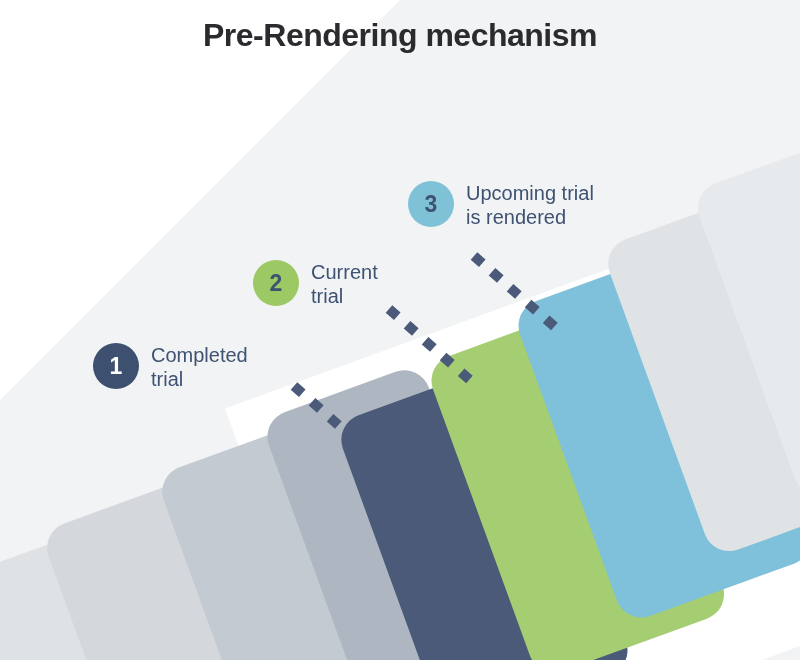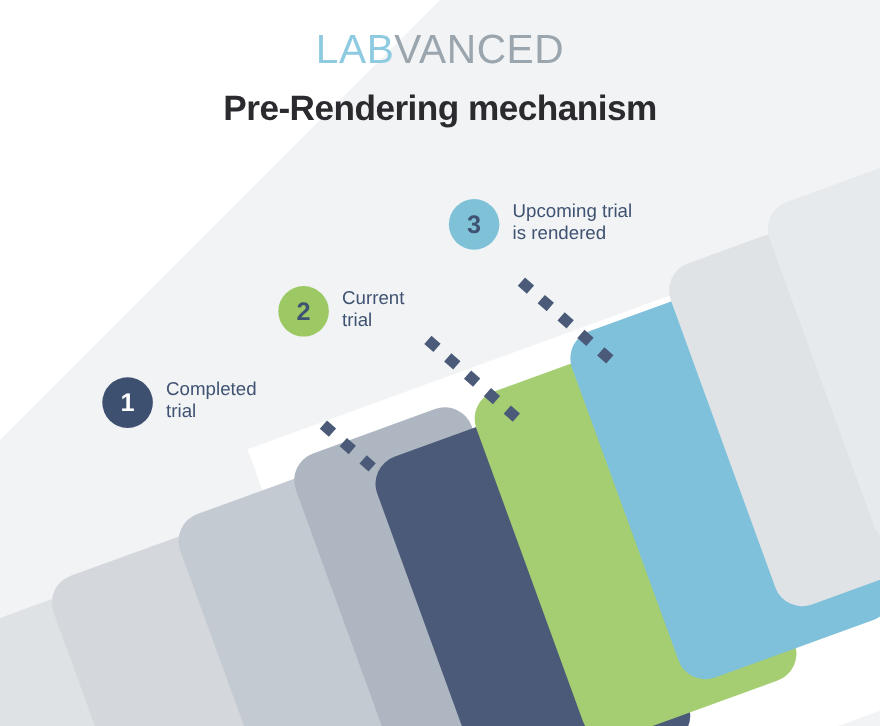--- a/index.html
+++ b/index.html
@@ -101,21 +101,21 @@
     border-radius: 50%;
     display: flex;
     align-items: center;
     justify-content: center;
     font-size: 23px;
     font-weight: bold;
     flex: 0 0 auto;
   }
   .step-label {
     margin-left: 12px;
-    font-size: 17px;
+    font-size: 20px;
     line-height: 1.18;
     color: #3f5272;
     white-space: pre-line;
     padding-top: 1px;
   }
 </style>
 </head>
 <body>
 
 <div id="stage">
@@ -142,21 +142,20 @@
         </svg></div>
       <div class="dash-line" style="left: 385px; top: 305px; width: 90px; height: 80px;"><svg width="90" height="80" viewBox="0 0 90 80">
           <line x1="4" y1="4" x2="86" y2="76" stroke="#4a5a78" stroke-width="10" stroke-linecap="butt" stroke-dasharray="11 13"></line>
         </svg></div>
       <div class="dash-line" style="left: 470px; top: 252px; width: 90px; height: 80px;"><svg width="90" height="80" viewBox="0 0 90 80">
           <line x1="4" y1="4" x2="86" y2="76" stroke="#4a5a78" stroke-width="10" stroke-linecap="butt" stroke-dasharray="11 13"></line>
         </svg></div>
     </div>
 
   <div class="header">
-    <div class="logo"><span class="logo-lab">LAB</span><span class="logo-vanced">VANCED</span></div>
     <div class="page-title">Pre-Rendering mechanism</div>
   </div>
 
   <div class="step" id="step-1" style="left: 93px; top: 343px;">
     <div class="step-badge" style="background: rgb(61, 80, 112); color: rgb(255, 255, 255);">1</div>
     <div class="step-label">Completed
 trial</div>
   </div>
 
   <div class="step" id="step-2" style="left: 253px; top: 260px;">

